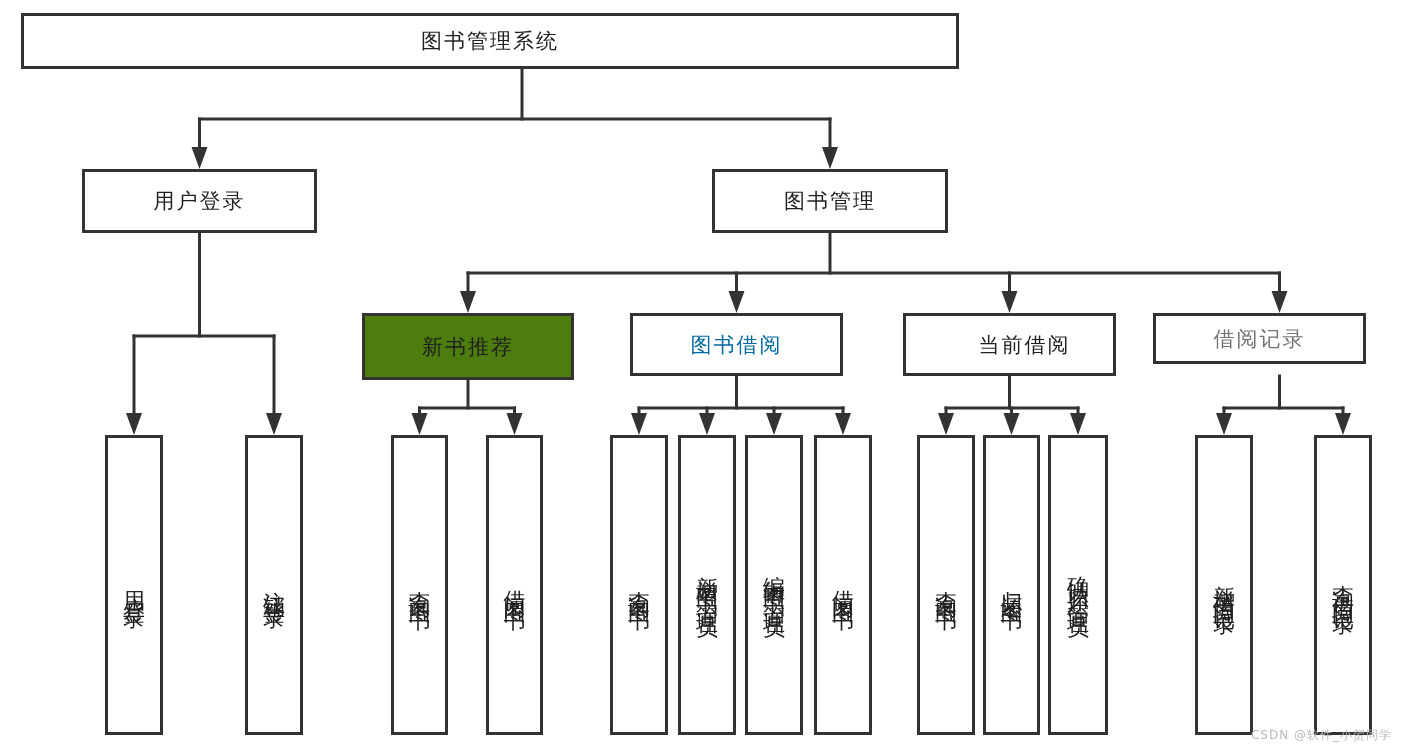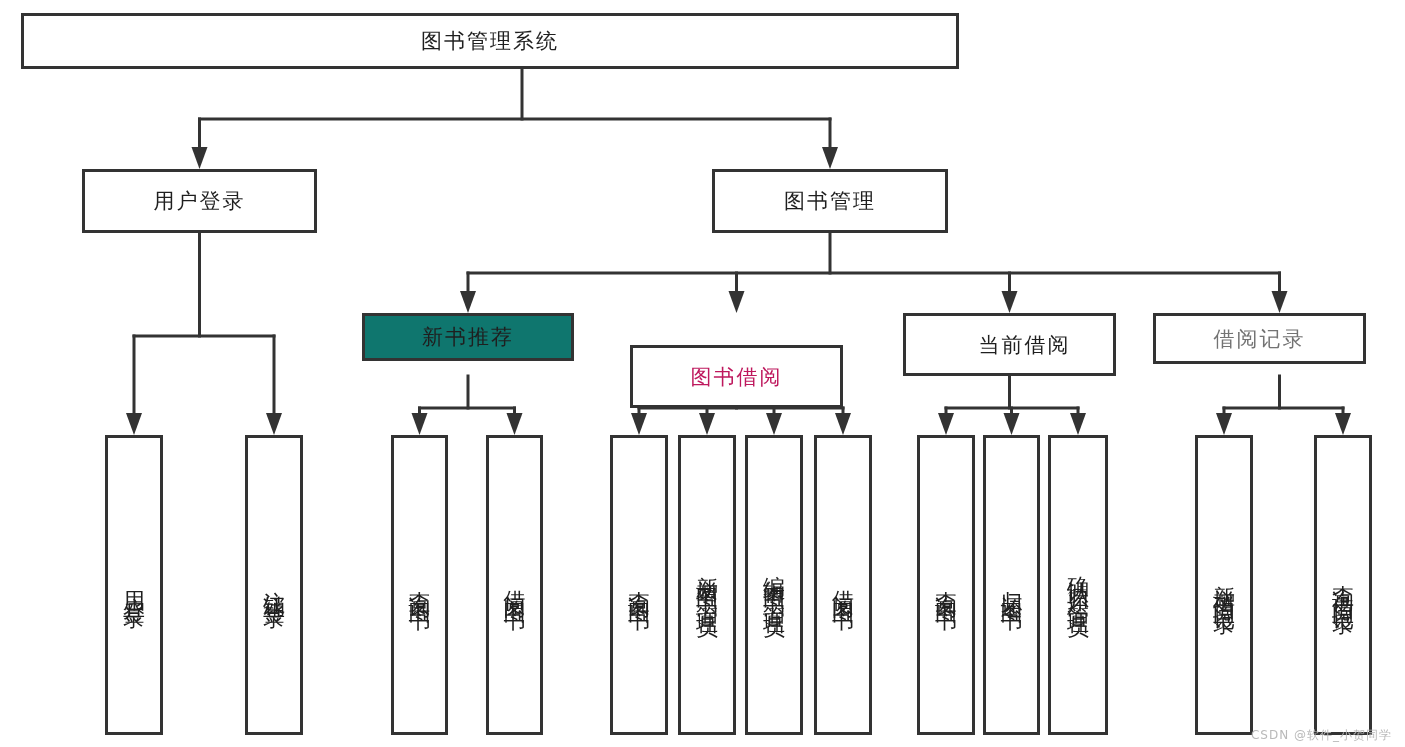--- a/index.html
+++ b/index.html
@@ -110,24 +110,24 @@
   <div id="nodes">
       <div class="node horizontal" style="left: 21px; top: 13px; width: 938px; height: 56px; border-color: rgb(51, 51, 51); background: rgb(255, 255, 255); color: rgb(31, 31, 31);">
         <span class="label">图书管理系统</span>
       </div>
       <div class="node horizontal" style="left: 82px; top: 169px; width: 235px; height: 64px; border-color: rgb(51, 51, 51); background: rgb(255, 255, 255); color: rgb(31, 31, 31);">
         <span class="label">用户登录</span>
       </div>
       <div class="node horizontal" style="left: 712px; top: 169px; width: 236px; height: 64px; border-color: rgb(51, 51, 51); background: rgb(255, 255, 255); color: rgb(31, 31, 31); text-align: center;">
         <span class="label">图书管理</span>
       </div>
-      <div class="node horizontal" style="left: 362px; top: 313px; width: 212px; height: 48px; border-color: rgb(51, 51, 51); background: #0f766e; color: rgb(31, 31, 31);">
+      <div class="node horizontal" style="left: 362px; top: 313px; width: 212px; height: 67px; border-color: rgb(51, 51, 51); background: #4d7c0f; color: rgb(31, 31, 31);">
         <span class="label">新书推荐</span>
       </div>
-      <div class="node horizontal" style="left: 630px; top: 313px; width: 213px; height: 63px; border-color: rgb(51, 51, 51); background: rgb(255, 255, 255); color: #be185d; margin-top: 32px;">
+      <div class="node horizontal" style="left: 630px; top: 313px; width: 213px; height: 63px; border-color: rgb(51, 51, 51); background: rgb(255, 255, 255); color: #0369a1;">
         <span class="label">图书借阅</span>
       </div>
       <div class="node horizontal" style="left: 903px; top: 313px; width: 213px; height: 63px; border-color: rgb(51, 51, 51); background: rgb(255, 255, 255); color: rgb(31, 31, 31); padding-left: 30px;">
         <span class="label">当前借阅</span>
       </div>
       <div class="node horizontal" style="left: 1153px; top: 313px; width: 213px; height: 51px; border-color: rgb(51, 51, 51); background: rgb(255, 255, 255); color: #737373;">
         <span class="label">借阅记录</span>
       </div>
       <div class="node vertical" style="left: 105px; top: 435px; width: 58px; height: 300px; border-color: rgb(51, 51, 51); background: rgb(255, 255, 255); color: rgb(31, 31, 31);">
         <span class="label">用户登录</span>

